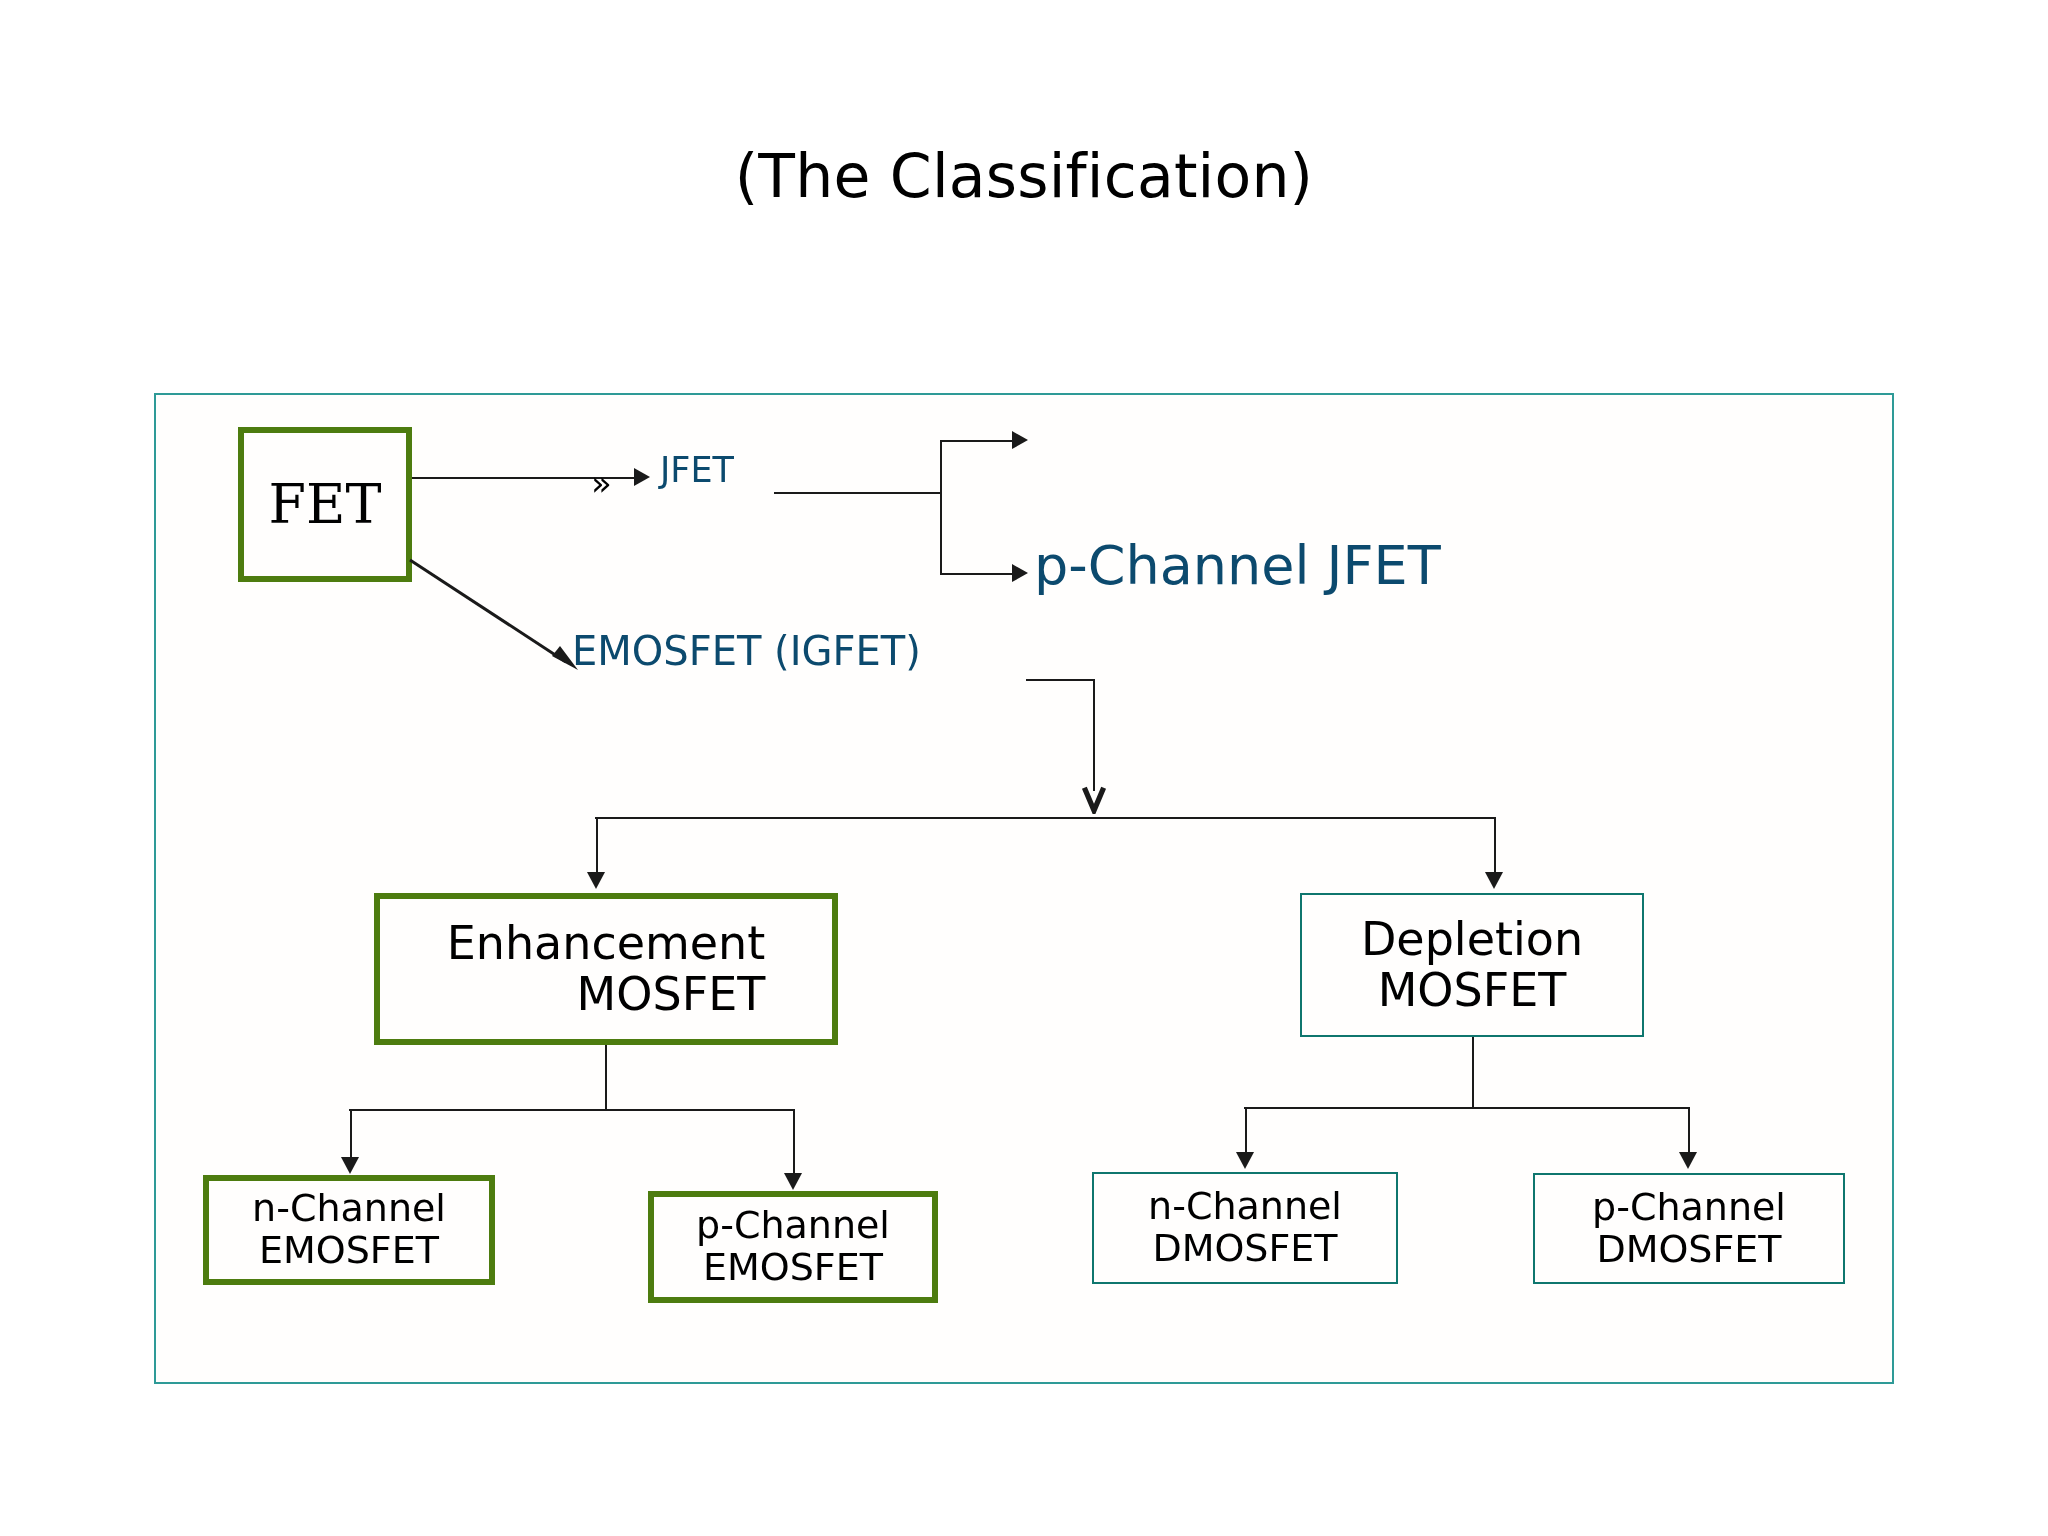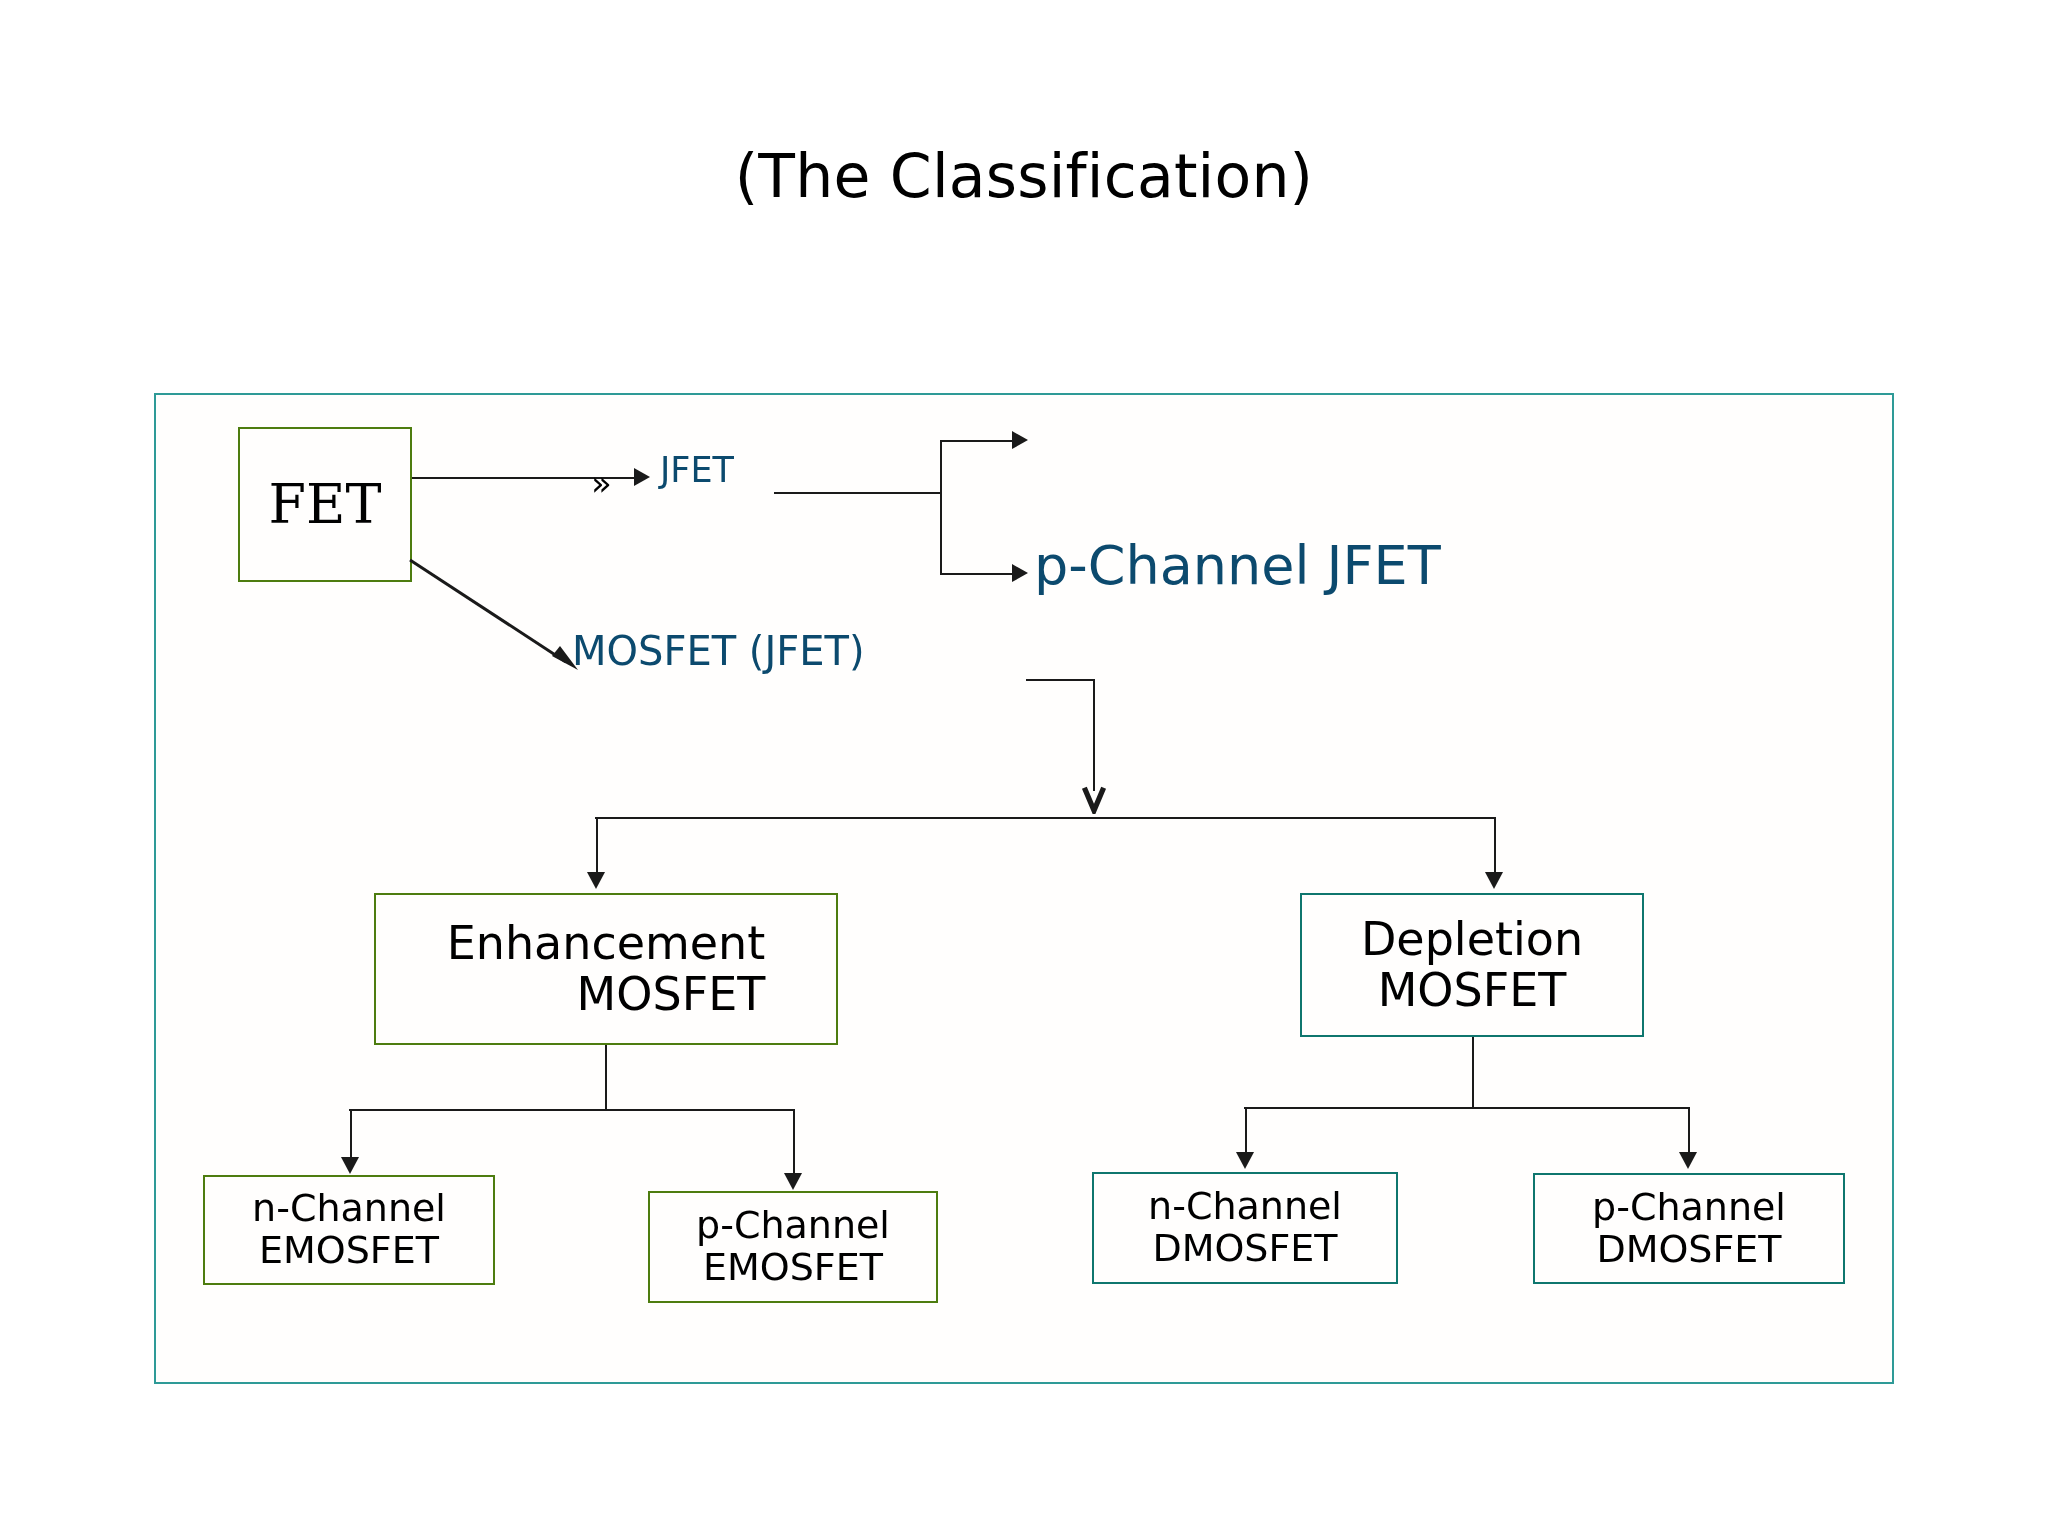--- a/index.html
+++ b/index.html
@@ -48,21 +48,21 @@
     position: absolute;
     box-sizing: border-box;
     display: flex;
     align-items: center;
     justify-content: center;
     text-align: center;
     color: #000000;
     background: transparent;
     line-height: 1.1;
   }
-  .boxed { border: 2px solid #4d7c0f; }
+  .boxed { border: 6px solid #4d7c0f; }
   .boxed-orange { border: 2px solid #0f766e; }
 
   .label-plain {
     position: absolute;
     color: #0c4a6e;
     white-space: nowrap;
   }
 
   
   .hline {
@@ -155,21 +155,21 @@
   <div class="hline" style="left:940px; top:573px; width:84px;"></div>
   <div class="arrow-r" style="left:1012px; top:564px;"></div>
 
   <div class="label-plain" id="pjfet-label">p-Channel JFET</div>
 
   <svg class="diag" style="left:406px; top:556px; width:176px; height:118px;" viewBox="0 0 176 118">
     <line x1="4" y1="4" x2="160" y2="106" stroke="#1a1a1a" stroke-width="3"></line>
     <polygon points="172,114 146,100 154,90" fill="#1a1a1a"></polygon>
   </svg>
 
-  <div class="label-plain" id="mosfet-label">MOSFET (JFET)</div>
+  <div class="label-plain" id="mosfet-label">EMOSFET (IGFET)</div>
 
   <div class="hline" style="left:1026px; top:679px; width:68px;"></div>
   <div class="vline" style="left:1093px; top:679px; height:112px;"></div>
   <svg class="chev-d" style="left:1080px; top:786px;" viewBox="0 0 28 32">
     <polyline points="3,2 14,28 25,2" fill="none" stroke="#1a1a1a" stroke-width="6"></polyline>
   </svg>
 
   <div class="hline" style="left:595px; top:817px; width:901px;"></div>
   <div class="vline" style="left:596px; top:817px; height:57px;"></div>
   <div class="arrow-d" style="left:587px; top:872px;"></div>

